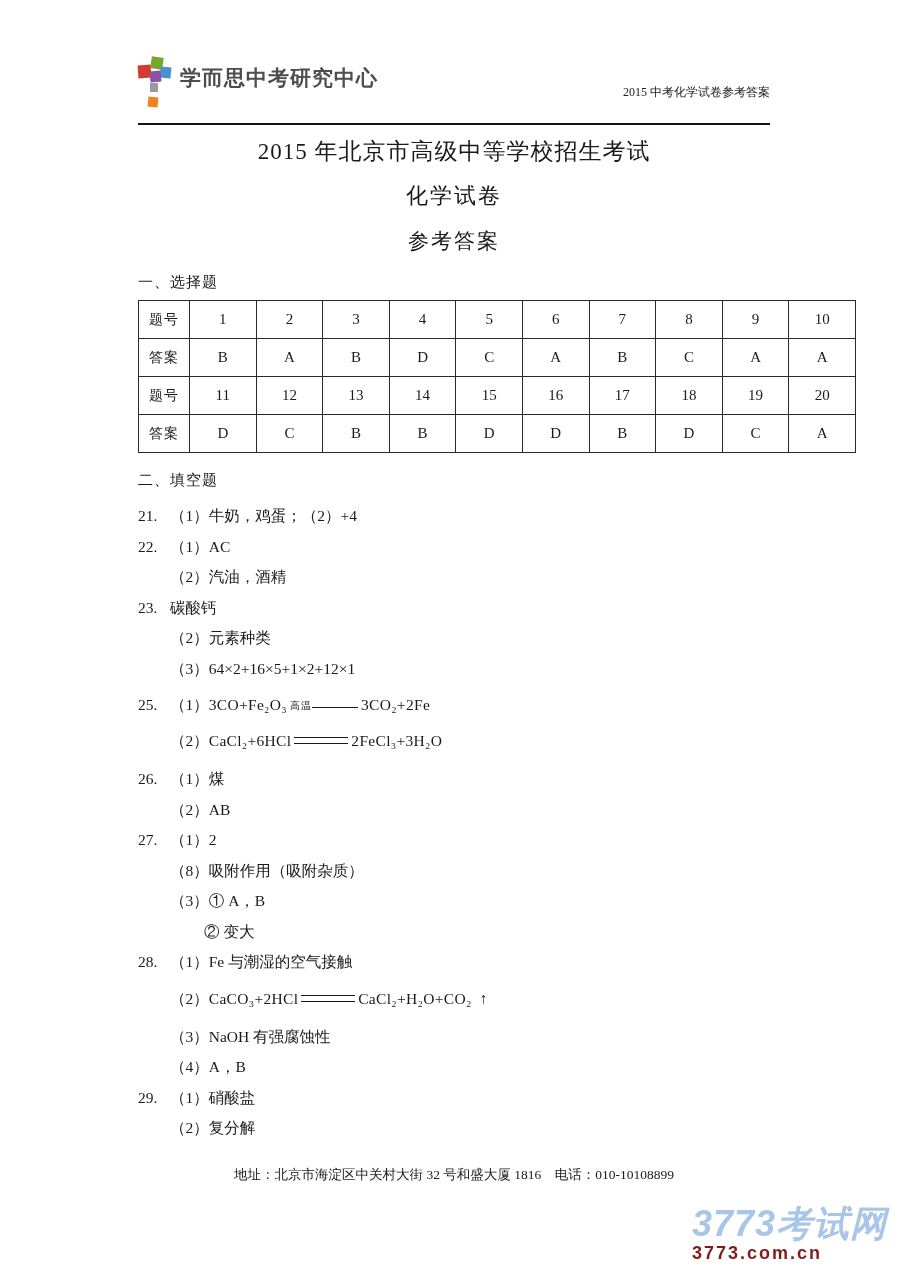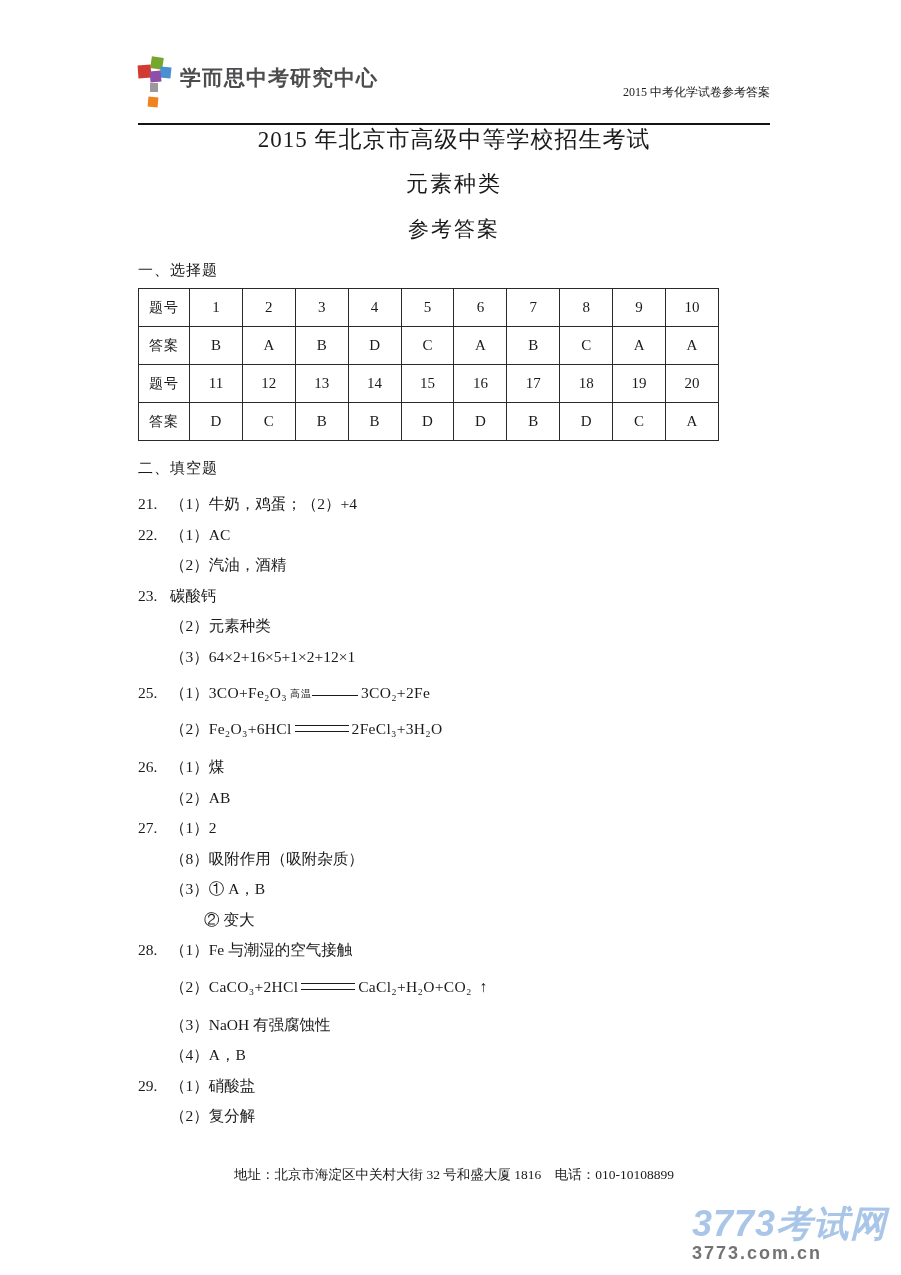--- a/index.html
+++ b/index.html
@@ -23,29 +23,29 @@
   .sq-orange { left:10px; top:40px; width:10px; height:10px; background:#ef8320; transform:rotate(5deg); }
   .logo-text {
     font-family:"Liberation Sans","DejaVu Sans",sans-serif;
     font-weight:bold; font-size:21px; color:#4d4d4f; letter-spacing:1px;
     padding-bottom:8px;
   }
   .doc-ref { font-size:12px; color:#222; padding-bottom:6px; }
   .header-rule { border-bottom:2px solid #141414; margin-top:16px; }
 
   
-  .title1 { text-align:center; font-size:23px; line-height:30px; letter-spacing:1px; }
+  .title1 { text-align:center; font-size:23px; line-height:30px; margin-top:12px; letter-spacing:1px; }
   .title2 { text-align:center; font-size:22px; line-height:30px; margin-top:14px; letter-spacing:2px; }
   .title3 { text-align:center; font-size:21px; line-height:28px; margin-top:16px; letter-spacing:2px; }
 
   
   .sec-heading { font-size:15px; line-height:22px; margin-top:16px; letter-spacing:1px; }
 
   
-  table.ans { border-collapse:collapse; table-layout:fixed; width:581px; margin-top:7px; }
+  table.ans { border-collapse:collapse; table-layout:fixed; width:718px; margin-top:7px; }
   table.ans td {
     border:1px solid #2a2a2a; height:37px; text-align:center;
     font-size:15px; padding:0;
   }
   table.ans td.rlabel { width:50px; font-size:14px; letter-spacing:1px; }
 
   
   .fill { margin-top:10px; }
   .ans-line { font-size:15.5px; line-height:30.5px; white-space:nowrap; }
   .no { display:inline-block; width:32px; }
@@ -63,21 +63,21 @@
 
   
   .footer { position:absolute; left:138px; top:1166px; width:632px; text-align:center;
             font-size:13.5px; color:#1a1a1a; }
 
   
   .watermark { position:absolute; right:14px; bottom:12px; 
                font-family:"Liberation Sans","DejaVu Sans",sans-serif; }
   .wm-title { font-size:36px; line-height:38px; font-weight:bold; font-style:italic;
               color:#a9c6e8; letter-spacing:1px; }
-  .wm-domain { font-size:18px; line-height:20px; font-weight:bold; color:#737373;
+  .wm-domain { font-size:18px; line-height:20px; font-weight:bold; color:#7f1d1d;
                letter-spacing:2px; margin-top:0; padding-right:6px; }
 </style>
 </head>
 <body>
 
 <div class="content">
 
   <div class="header">
     <div class="logo">
       <span class="logo-icon">
@@ -88,21 +88,21 @@
         <span class="sq-gray"></span>
         <span class="sq-orange"></span>
       </span>
       <span class="logo-text">学而思中考研究中心</span>
     </div>
     <div class="doc-ref">2015 中考化学试卷参考答案</div>
   </div>
   <div class="header-rule"></div>
 
   <div class="title1">2015 年北京市高级中等学校招生考试</div>
-  <div class="title2">元素种类</div>
+  <div class="title2">化学试卷</div>
   <div class="title3">参考答案</div>
 
   <div class="sec-heading">一、选择题</div>
 
   <table class="ans">
     <tbody>
       <tr>
         <td class="rlabel">题号</td>
       <td>1</td>
           <td>2</td>
@@ -183,21 +183,21 @@
       <span>（3）64×2+16×5+1×2+12×1</span>
     </div>
 
     <div class="ans-line eq-line">
       <span class="no">25.</span><span>（1）</span><span class="eq">3CO+Fe₂O₃</span><span class="cond-wrap">
           <span class="cond-text">高温</span>
           <span class="cond-line"></span>
         </span><span class="eq">3CO₂+2Fe</span>
     </div>
     <div class="ans-line eq-line cont">
-      <span>（2）</span><span class="eq">Fe₂O₃+6HCl</span><span class="dbl-line"></span><span class="eq">2FeCl₃+3H₂O</span>
+      <span>（2）</span><span class="eq">CaCl₂+6HCl</span><span class="dbl-line"></span><span class="eq">2FeCl₃+3H₂O</span>
     </div>
 
     <div class="ans-line">
       <span class="no">26.</span><span>（1）煤</span>
     </div>
     <div class="ans-line cont">
       <span>（2）AB</span>
     </div>
 
     <div class="ans-line">

